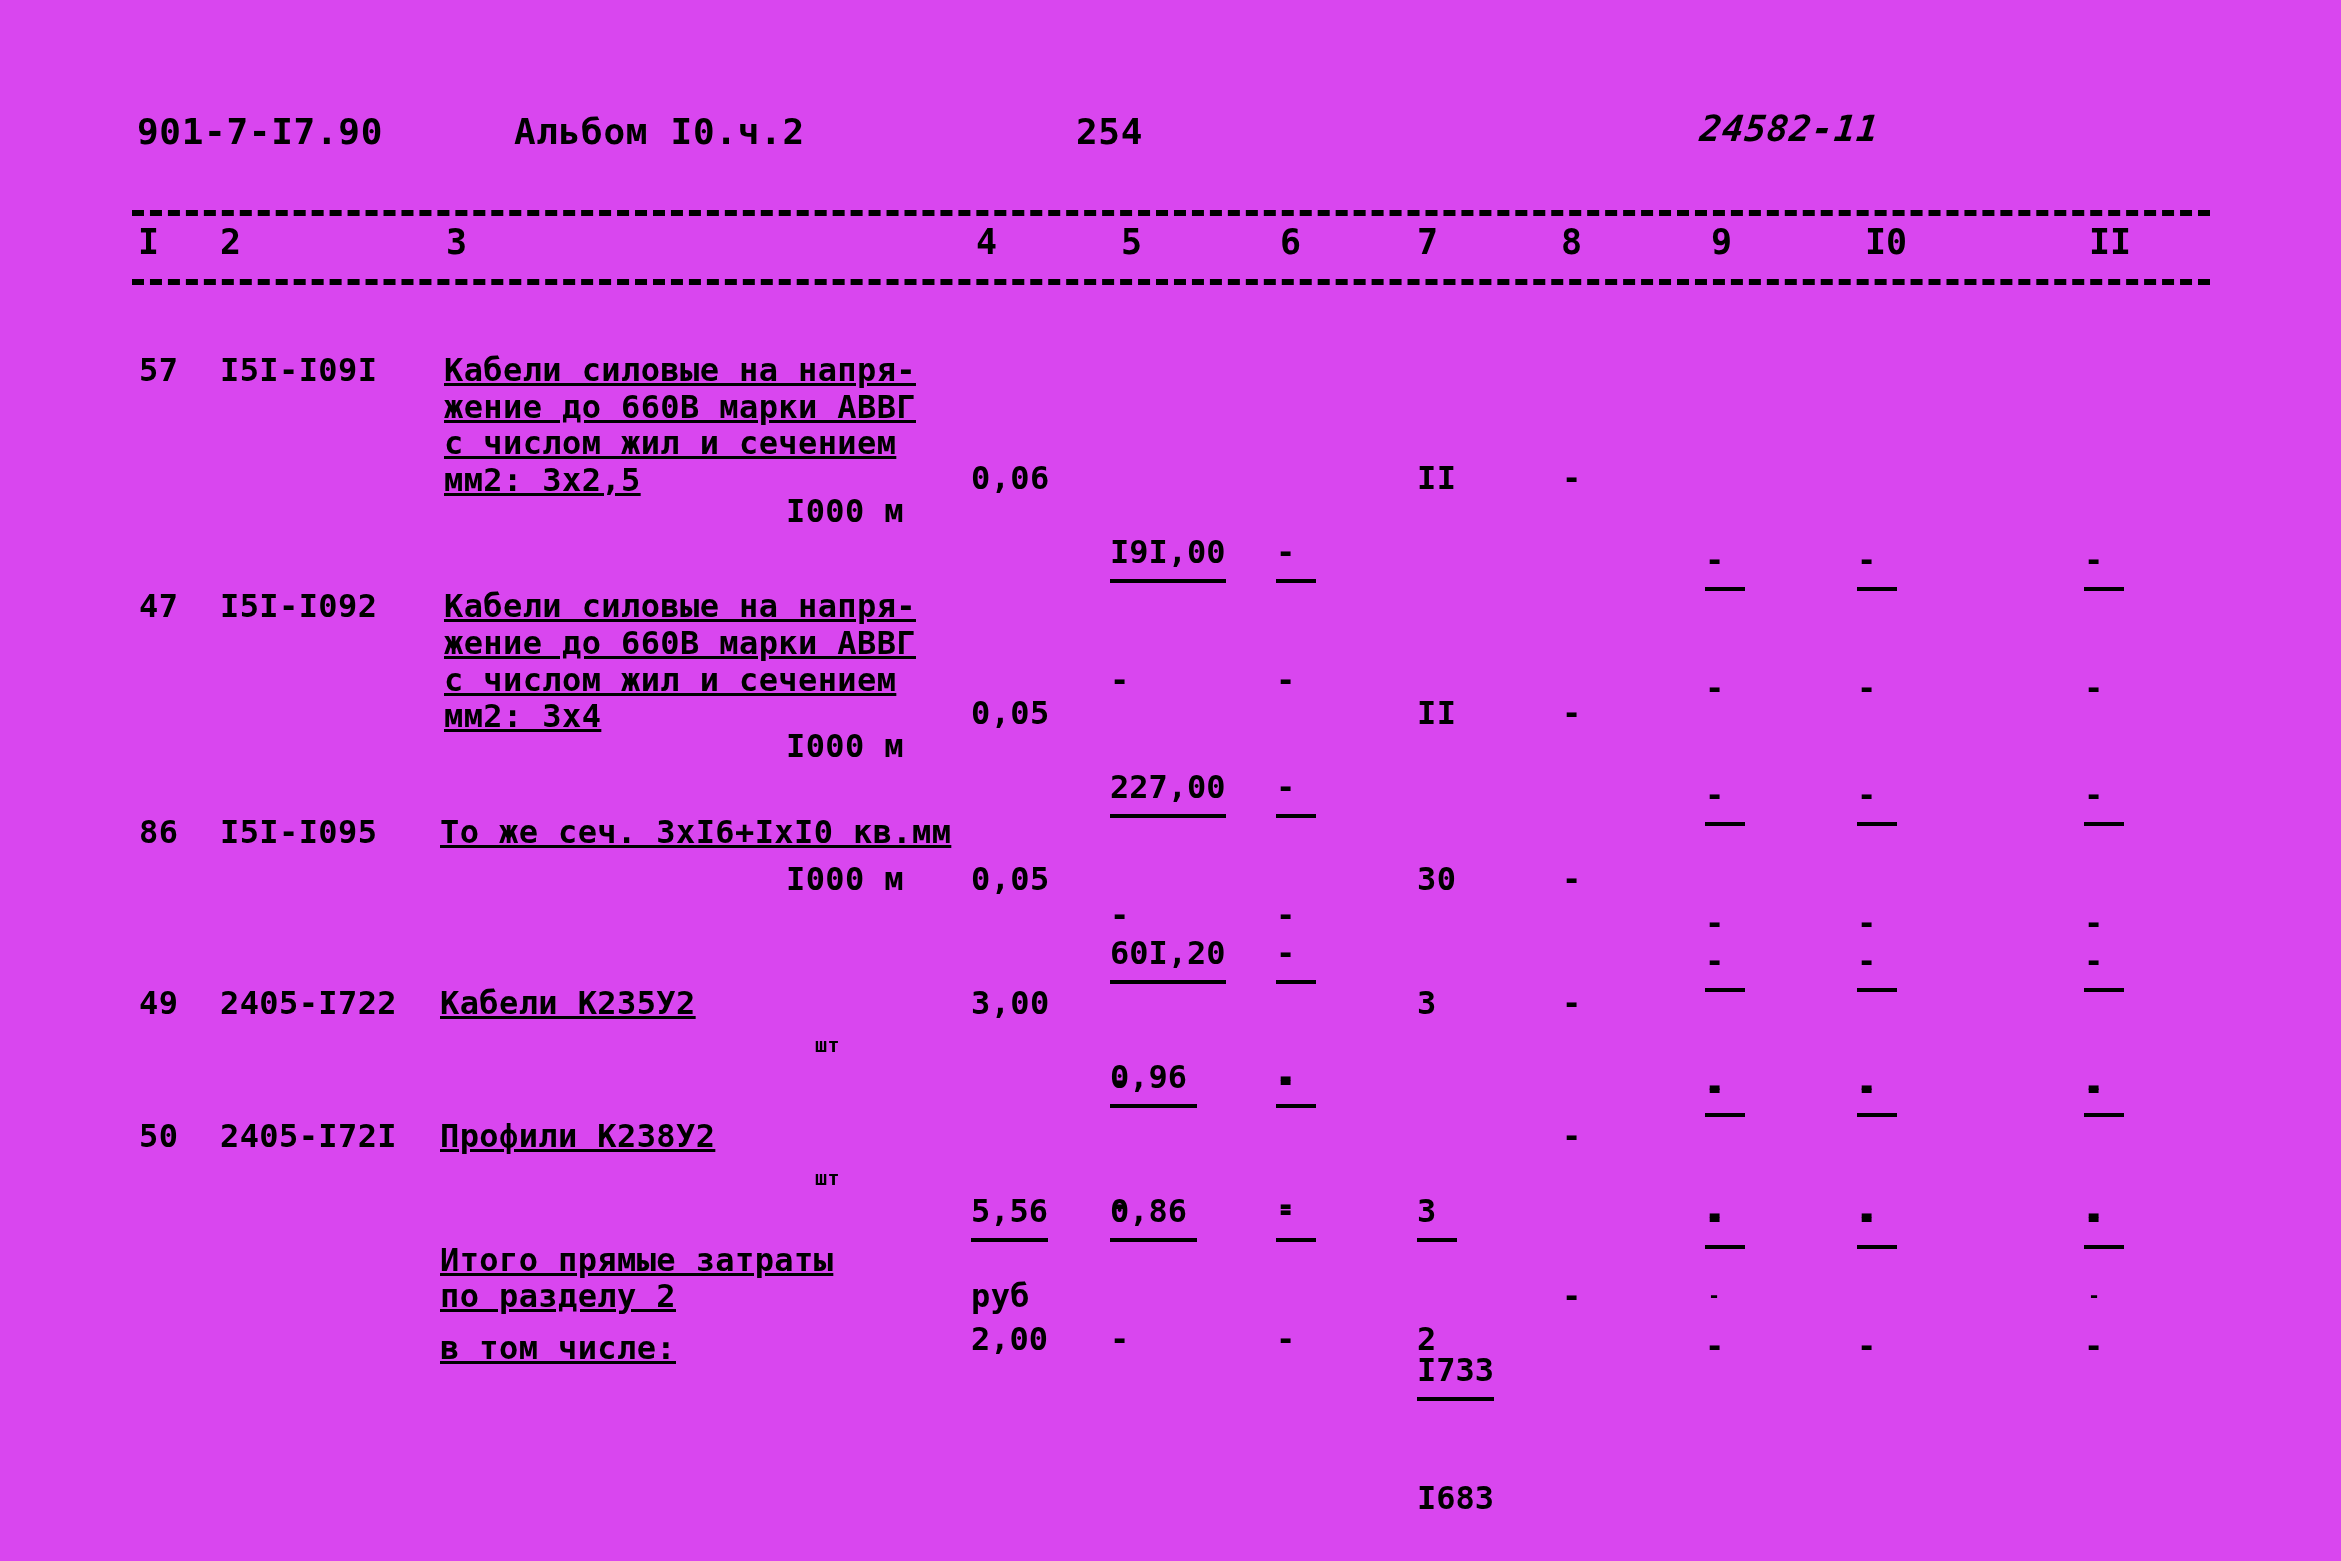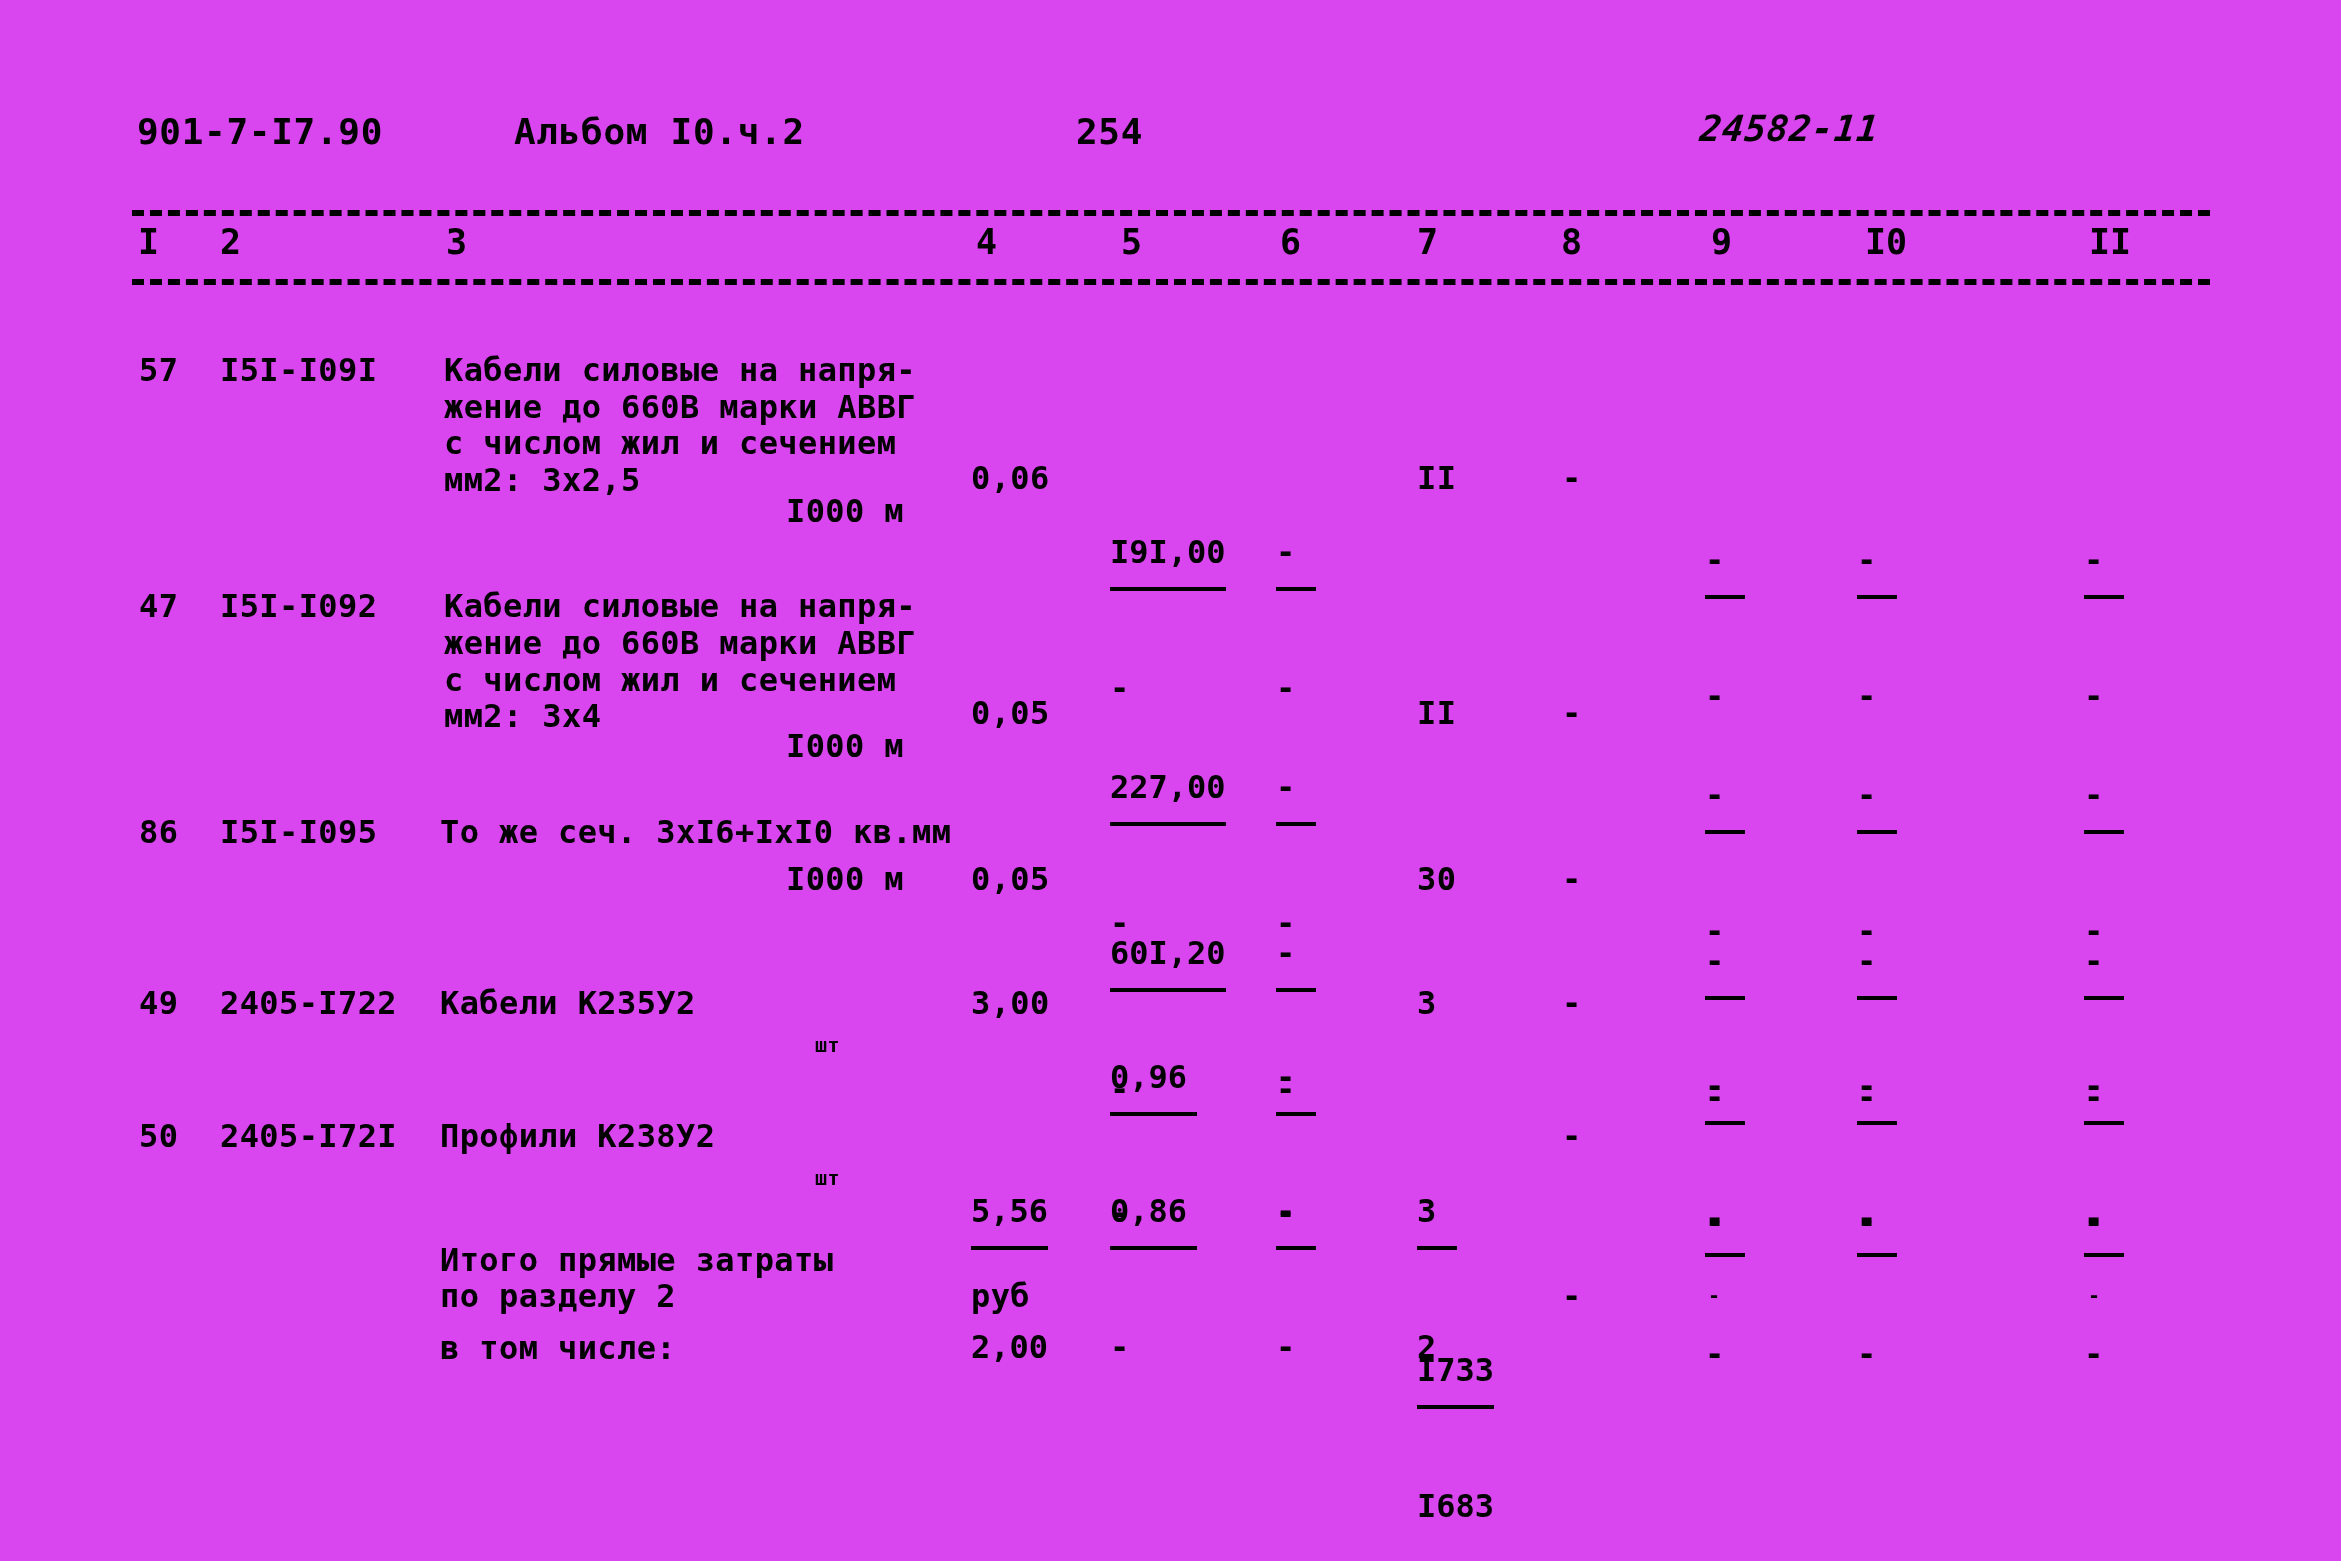--- a/index.html
+++ b/index.html
@@ -88,39 +88,40 @@
     position: absolute;
     font-family: "DejaVu Sans Mono", "Liberation Mono", monospace;
     font-size: 32px;
     font-weight: 700;
     line-height: 39px;
     white-space: pre;
     letter-spacing: 0.4px;
   }
   .cell.desc {
     letter-spacing: 0.4px;
+    text-decoration: underline;
   }
   .cell.small {
     font-size: 20px;
   }
 
   
   .frac {
     position: absolute;
     font-family: "DejaVu Sans Mono", "Liberation Mono", monospace;
     font-size: 32px;
     font-weight: 700;
     line-height: 38px;
     white-space: pre;
     text-align: left;
   }
   .frac .num {
     display: block;
     border-bottom: 4.4px solid #000;
-    padding-bottom: 16px;
+    padding-bottom: 8px;
     width: max-content;
     min-width: 40px;
   }
   .frac .den {
     display: block;
     padding-top: 2.2px;
   }
   .frac.wide .num { min-width: 87px; }
 </style>
 </head>

